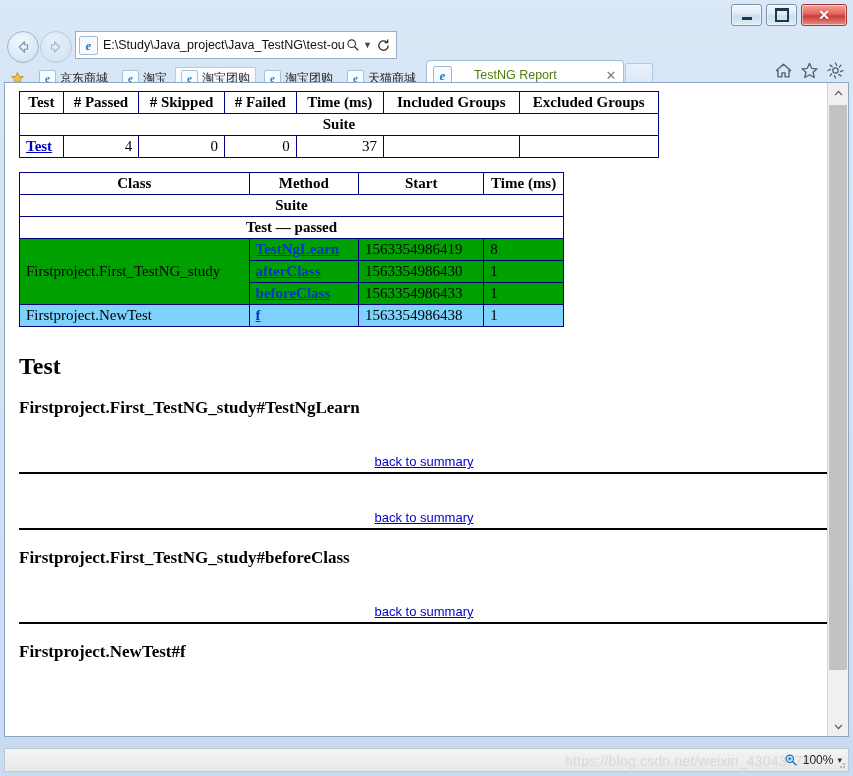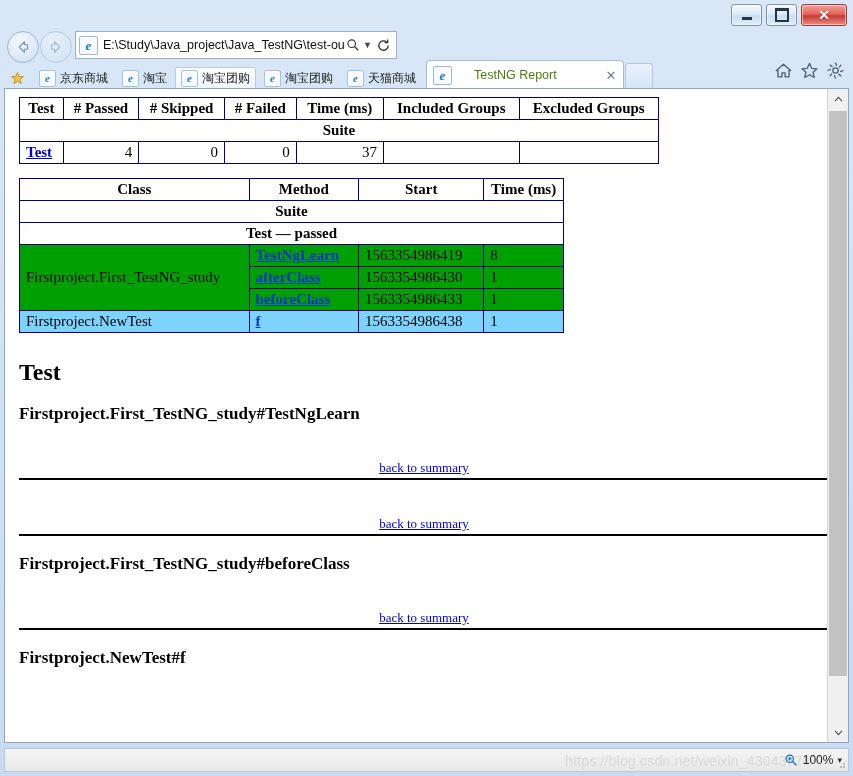--- a/index.html
+++ b/index.html
@@ -134,21 +134,21 @@
   }
   .fav-ie {
     width: 15px; height: 15px; flex: none;
     border: 1px solid #a8c0d8; border-radius: 2px; background: #f8fbff;
     display: flex; align-items: center; justify-content: center;
   }
   .fav-ie .ie-e { font-size: 11px; }
 
   
   .viewport {
-    position: absolute; left: 4px; top: 88px;
+    position: absolute; left: 4px; top: 82px;
     width: 845px; height: 655px;
     background: #ffffff;
     border: 1px solid #8ba7c2;
     box-sizing: border-box;
     overflow: hidden;
   }
   .page {
     position: absolute; left: 0; top: 0;
     width: 823px; height: 100%;
     background: #fff;
@@ -216,21 +216,21 @@
     font-family: "Liberation Serif", serif;
     font-size: 17px; font-weight: bold; color: #000000;
     margin: 18px 0 0 0;
   }
   .back-wrap {
     width: 810px;
     text-align: center;
     margin-top: 34px;
   }
   .back-wrap a {
-    font-family: Liberation Serif, serif;
+    font-family: Liberation Sans, sans-serif;
     font-size: 13px; color: #0000cc; text-decoration: underline;
   }
   .hr-thick {
     width: 810px; height: 0;
     border-top: 2px solid #000;
     margin: 2px 0 0 0;
   }
 
   
   .statusbar {

